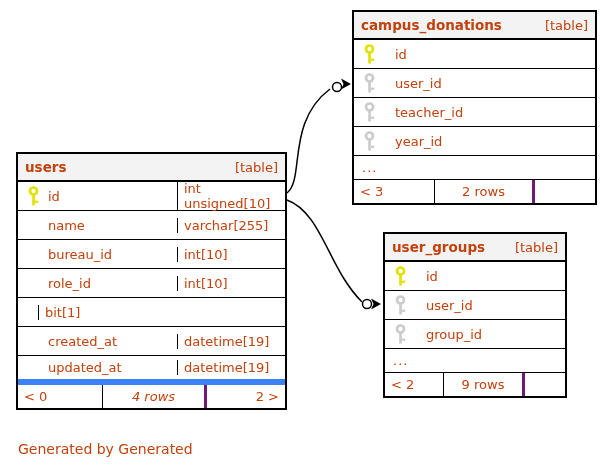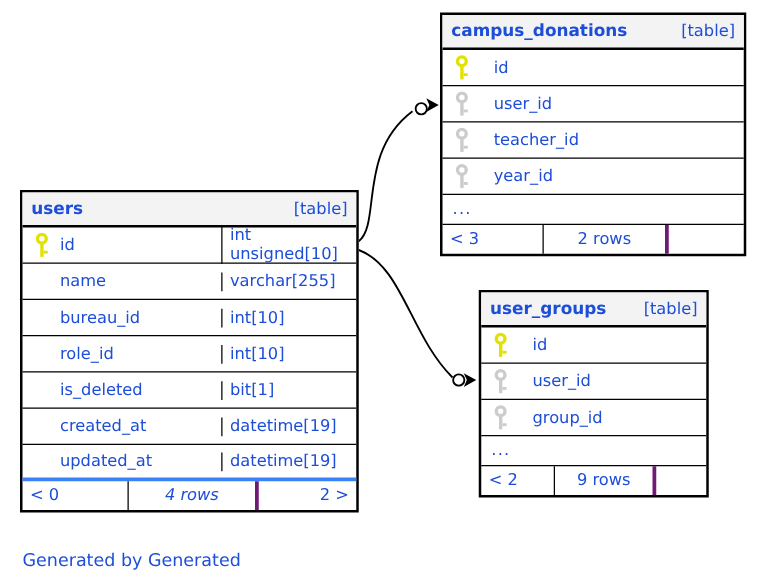--- a/index.html
+++ b/index.html
@@ -1,27 +1,27 @@
 <!DOCTYPE html>
 <html><head>
 <meta charset="utf-8">
 <style>
   html,body{margin:0;padding:0;background:#ffffff;}
   .canvas{
     position:relative;width:612px;height:468px;background:#ffffff;overflow:hidden;
-    font-family:"DejaVu Sans","Liberation Sans",sans-serif;color:#1d4ed8;
+    font-family:"DejaVu Sans","Liberation Sans",sans-serif;color:#c2410c;
   }
   .rel-layer{position:absolute;left:0;top:0;width:612px;height:468px;pointer-events:none;}
   .db-table{position:absolute;border:2px solid #000;background:#fff;font-size:13px;box-sizing:border-box;}
   .t-head{display:flex;justify-content:space-between;align-items:center;height:26px;
     background:#f3f3f3;border-bottom:2px solid #000;padding:0 7px;}
   .t-name{font-weight:bold;font-size:13.5px;}
   .t-tag{font-size:13px;}
   .t-row{display:flex;align-items:center;height:29px;border-bottom:1px solid #000;box-sizing:border-box;}
-  .t-row:last-of-type{border-bottom:3px solid #3b82f6;}
+  .t-row:last-of-type{border-bottom:6px solid #3b82f6;}
   .cell-name{display:flex;align-items:center;padding-left:9px;box-sizing:border-box;}
   .cell-type{border-left:1px solid #000;padding-left:6px;flex:1;display:flex;align-items:center;box-sizing:border-box;margin-left:20px;}
   .k-icon{margin-right:8px;flex:0 0 auto;}
   .k-spacer{display:inline-block;width:13px;margin-right:8px;}
   .wide-gap .k-icon,.wide-gap .k-spacer{margin-right:19px;}
   .t-ellipsis{height:24px;display:flex;align-items:center;padding-left:8px;
     border-bottom:1px solid #000;letter-spacing:1px;box-sizing:border-box;}
   .t-foot{display:flex;height:23px;align-items:stretch;}
   .fc{display:flex;align-items:center;padding:0 6px;box-sizing:border-box;}
   .fc-l{flex:0 0 auto;border-right:1px solid #000;justify-content:flex-start;}
@@ -138,24 +138,20 @@
           <span class="cell-type">int[10]</span>
         </div>
         <div class="t-row">
           <span class="cell-name">
             <span class="k-spacer"></span>
             <span>role_id</span>
           </span>
           <span class="cell-type">int[10]</span>
         </div>
         <div class="t-row">
-          <span class="cell-name">
-            <span class="k-spacer"></span>
-            <span>is_deleted</span>
-          </span>
           <span class="cell-type">bit[1]</span>
         </div>
         <div class="t-row">
           <span class="cell-name">
             <span class="k-spacer"></span>
             <span>created_at</span>
           </span>
           <span class="cell-type">datetime[19]</span>
         </div>
         <div class="t-row">

